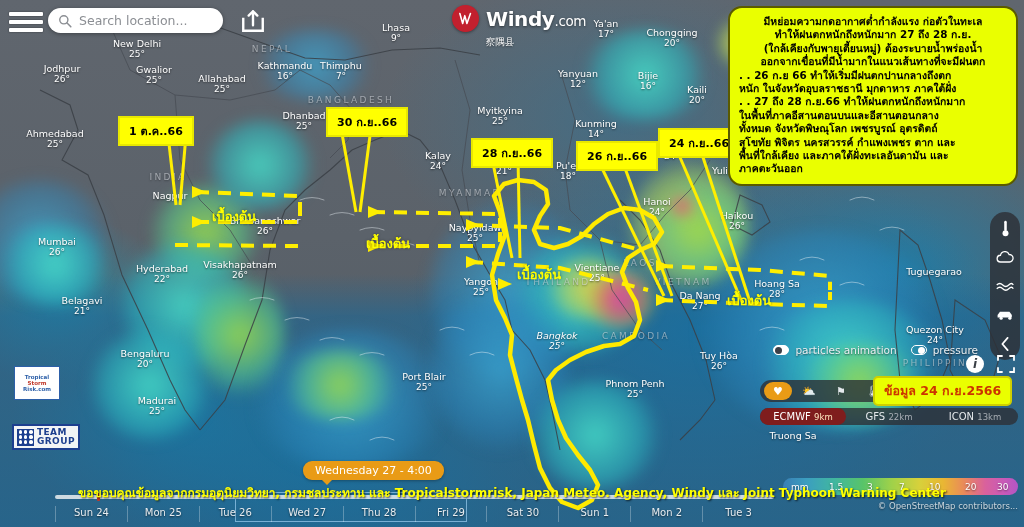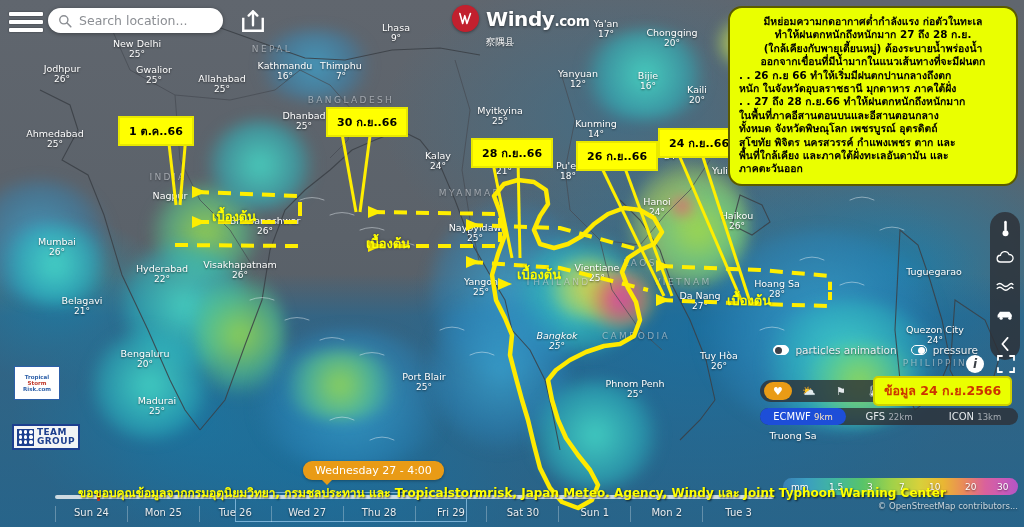--- a/index.html
+++ b/index.html
@@ -90,21 +90,21 @@
   }
   .windy-logo .mark {
     width:27px; height:27px; border-radius:50%;
     background:#c2202e; display:flex; align-items:center; justify-content:center;
     box-shadow:0 1px 3px rgba(0,0,0,.4);
   }
   .windy-logo .wtext {
     color:#fff; font-size:20px; font-weight:bold; letter-spacing:-.4px;
     text-shadow:0 1px 3px rgba(0,0,0,.5);
   }
-  .windy-logo .wtext .dot { font-size:13.5px; font-weight:bold; }
+  .windy-logo .wtext .dot { font-size:13.5px; font-weight:normal; }
 
   
   .layer-menu {
     position:absolute; right:40px; top:216px;
     display:flex; flex-direction:column; align-items:flex-end; gap:1px;
   }
   .layer-menu .item {
     color:#fff; font-size:13.5px; line-height:19px;
     text-shadow: 0 1px 3px rgba(0,0,0,.6);
     cursor:pointer;
@@ -167,21 +167,21 @@
     position:absolute; left:760px; top:408px; width:258px; height:17px;
     background:rgba(45,48,54,.8); border-radius:9px;
     display:flex; align-items:center;
   }
   .model-row .m {
     flex:1; text-align:center; color:#e5e9ec; font-size:10px; cursor:pointer;
     line-height:17px;
   }
   .model-row .m .km { color:#a6acb3; font-size:8.5px; }
   .model-row .m.active {
-    background:#1d4ed8; border-radius:9px; color:#fff; height:17px;
+    background:#7f1d1d; border-radius:9px; color:#fff; height:17px;
   }
   .model-row .m.active .km { color:#ffe7c0; }
 
   
   .rain-legend {
     position:absolute; right:6px; bottom:32px; width:235px; height:17px;
     border-radius:9px; overflow:hidden;
     background: linear-gradient(90deg,
       #3a7fb5 0%, #3b9ec0 10%, #41b79f 22%, #58c469 34%,
       #9ed14a 46%, #d7d13b 58%, #e9b733 68%, #e98a5a 77%,

